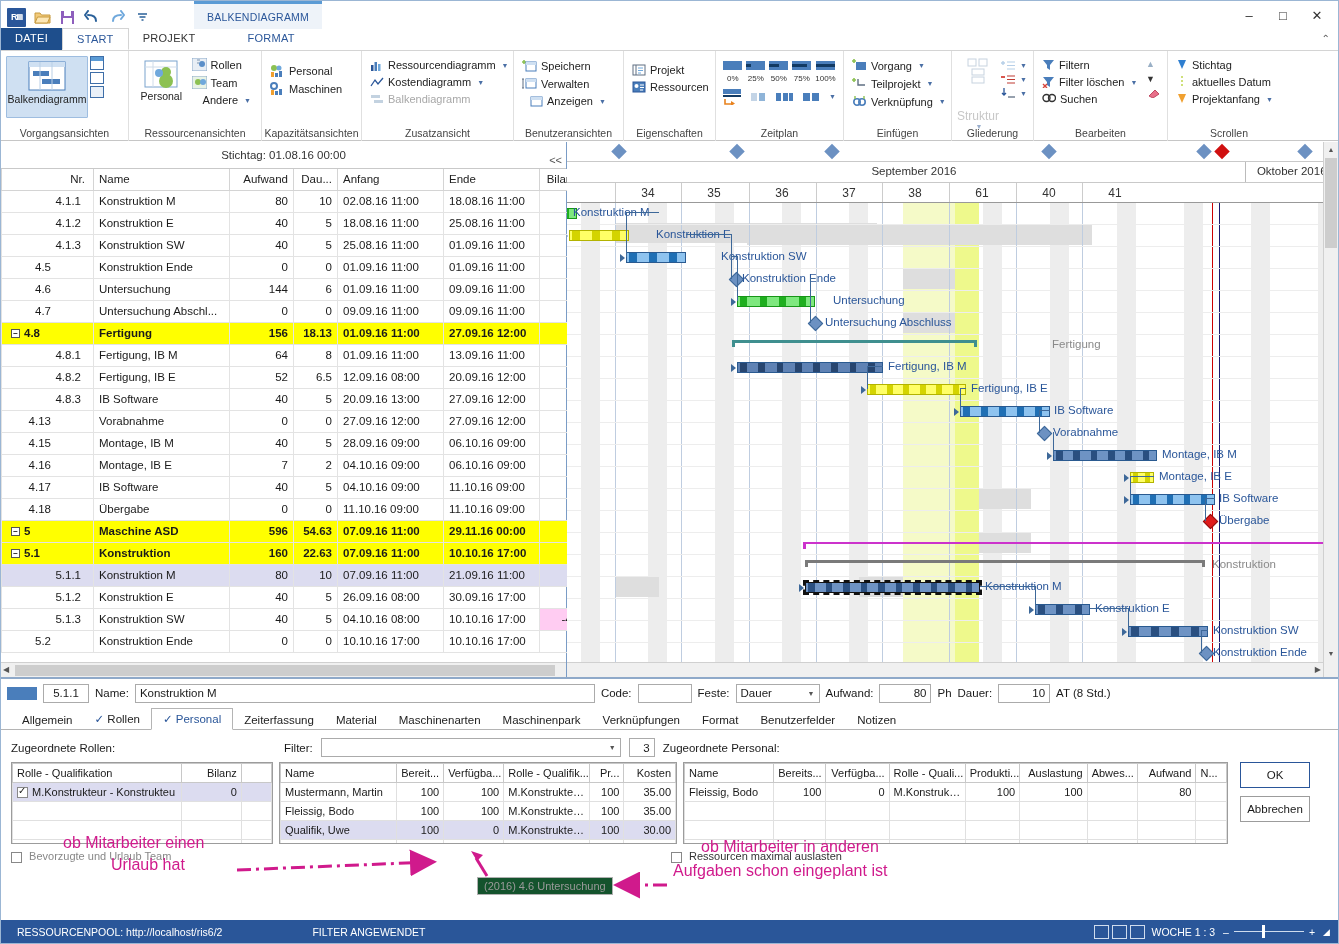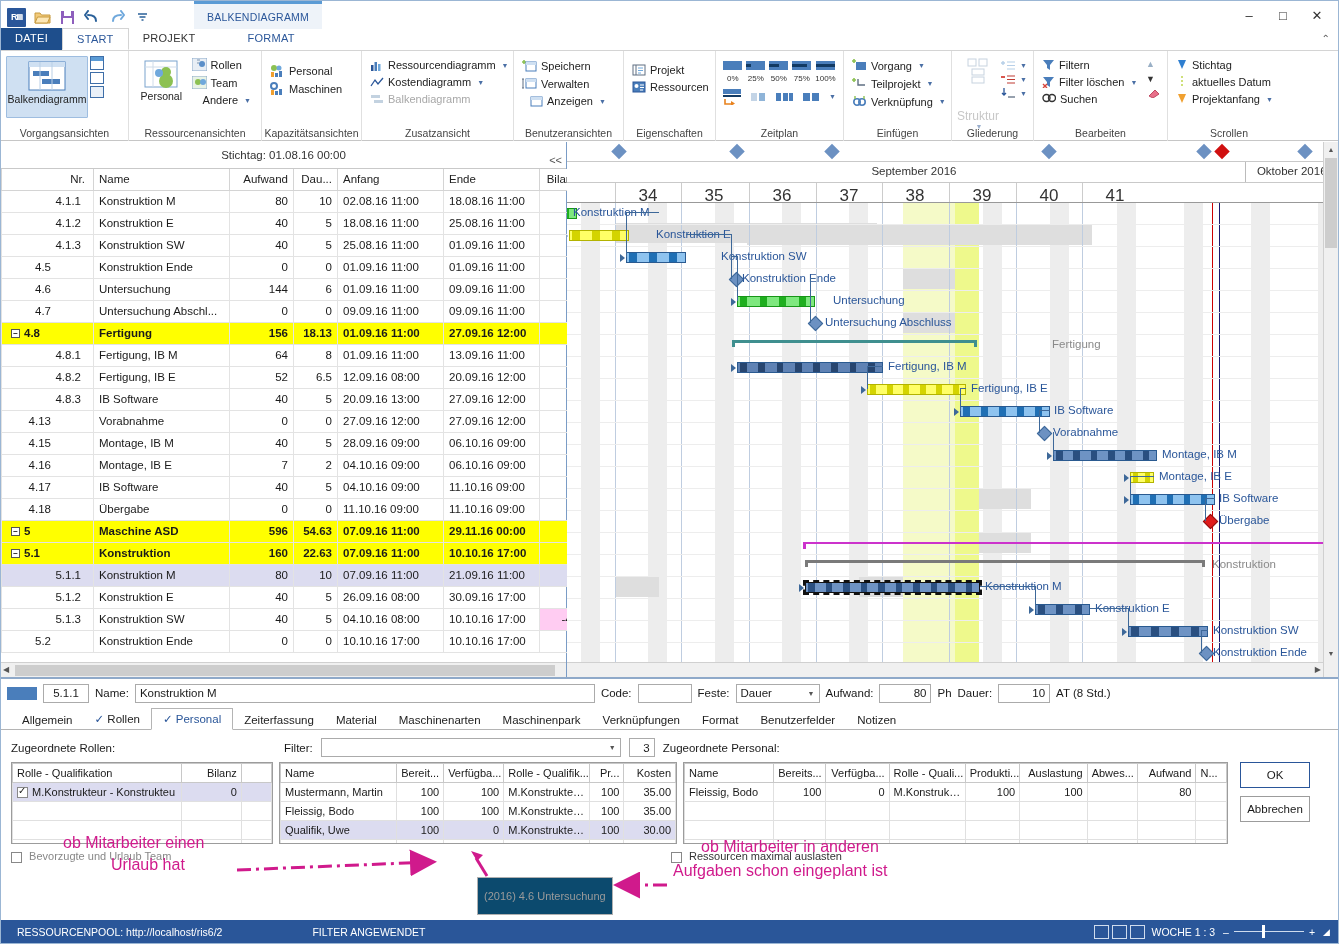--- a/index.html
+++ b/index.html
@@ -89,21 +89,21 @@
          font-size:8px; line-height:7px; text-align:center; margin-right:4px; vertical-align:middle;
          cursor:pointer; }
   .nrwrap { display:flex; align-items:center; justify-content:flex-end; }
 
   
   .gantt { flex:1; position:relative; overflow:hidden; background:#fff; }
   .g-mile { height:20px; position:relative; border-bottom:1px solid #c9c9c9; background:#fff; }
   .g-month { height:21px; position:relative; border-bottom:1px solid #c9c9c9; }
   .g-week { height:20px; position:relative; border-bottom:1px solid #999; }
   .g-month .mlabel { position:absolute; top:3px; font-size:11.5px; color:#333; }
-  .g-week .wlabel { position:absolute; top:3px; font-size:17px; color:#333; transform:translateX(-50%);}
+  .g-week .wlabel { position:absolute; top:3px; font-size:12px; color:#333; transform:translateX(-50%);}
   .tick { position:absolute; top:0; bottom:0; width:1px; background:#bbb; }
   .diamond { position:absolute; top:4px; width:11px; height:11px; background:#6c91c2;
              transform:translateX(-50%) rotate(45deg); }
   .diamond.red { background:#d01010; }
   .canvas { position:absolute; left:0; top:61px; right:0; bottom:0; overflow:hidden; }
   .vband { position:absolute; top:0; bottom:0; }
   .vline { position:absolute; top:0; bottom:0; width:1px; }
   .rowline { position:absolute; left:0; right:0; height:1px; background:#ededed; }
   .bar { position:absolute; height:11px; border:1px solid #2a5a90; }
   .bar .prog { position:absolute; left:0; top:0; bottom:0; }
@@ -150,22 +150,22 @@
   table.rtbl td.num { text-align:right; }
   tr.sel td { background:#dcdcf0; }
   td.pinkcell { background:#ffccf2; }
   .btn { border:1px solid #9c9c9c; background:#fff; height:26px; display:flex; align-items:center;
          justify-content:center; font-size:11.5px; cursor:pointer; }
   .btn.primary { border:1px solid #2a5699; }
   .chk { display:inline-block; width:11px; height:11px; border:1px solid #888; background:#fff;
          vertical-align:middle; margin-right:4px; position:relative; }
   .chk.on:after { content:"✓"; position:absolute; left:0; top:-3px; font-size:10px; color:#222;}
   .annot { position:absolute; color:#d01a8c; font-size:16px; white-space:nowrap; pointer-events:none;}
-  .tooltip { position:absolute; border:1px solid #b0b0b0; background:#0c4a6e; color:#9a9a9a;
-             font-size:11px; padding:12px 6px; }
+  .tooltip { position:absolute; border:1px solid #b0b0b0; background:#14532d; color:#9a9a9a;
+             font-size:11px; padding:2px 6px; }
 
   
   .status { position:absolute; left:0; bottom:0; width:100%; height:23px; background:#2a5699;
             color:#fff; font-size:10.5px; display:flex; align-items:center; padding:0 8px; }
   .st-icn { width:15px; height:14px; border:1px solid #cfdcee; margin-right:3px; display:inline-block;}
   .zoom-slider { display:flex; align-items:center; gap:5px; }
   .zline { width:70px; height:1px; background:#cfdcee; position:relative; }
   .zthumb { position:absolute; left:28px; top:-6px; width:3px; height:13px; background:#fff; }
 </style>
 </head>
@@ -919,21 +919,21 @@
           <div class="wlabel" style="left: 81px;">34</div>
           <div class="tick" style="left: 48px; background: rgb(204, 204, 204);"></div>
           <div class="wlabel" style="left: 147px;">35</div>
           <div class="tick" style="left: 114px; background: rgb(204, 204, 204);"></div>
           <div class="wlabel" style="left: 215px;">36</div>
           <div class="tick" style="left: 182px; background: rgb(204, 204, 204);"></div>
           <div class="wlabel" style="left: 282px;">37</div>
           <div class="tick" style="left: 249px; background: rgb(204, 204, 204);"></div>
           <div class="wlabel" style="left: 348px;">38</div>
           <div class="tick" style="left: 315px; background: rgb(204, 204, 204);"></div>
-          <div class="wlabel" style="left: 415px;">39</div>
+          <div class="wlabel" style="left: 415px;">61</div>
           <div class="tick" style="left: 382px; background: rgb(204, 204, 204);"></div>
           <div class="wlabel" style="left: 482px;">40</div>
           <div class="tick" style="left: 449px; background: rgb(204, 204, 204);"></div>
           <div class="wlabel" style="left: 548px;">41</div>
           <div class="tick" style="left: 515px; background: rgb(204, 204, 204);"></div>
         </div>
       <div class="canvas" id="gantt-canvas">
           <div class="vband" style="left: 14px; width: 19px; top: 0px; bottom: 0px; background: rgb(237, 237, 237);"></div>
           <div class="vband" style="left: 81px; width: 19px; top: 0px; bottom: 0px; background: rgb(237, 237, 237);"></div>
           <div class="vband" style="left: 148px; width: 19px; top: 0px; bottom: 0px; background: rgb(237, 237, 237);"></div>

